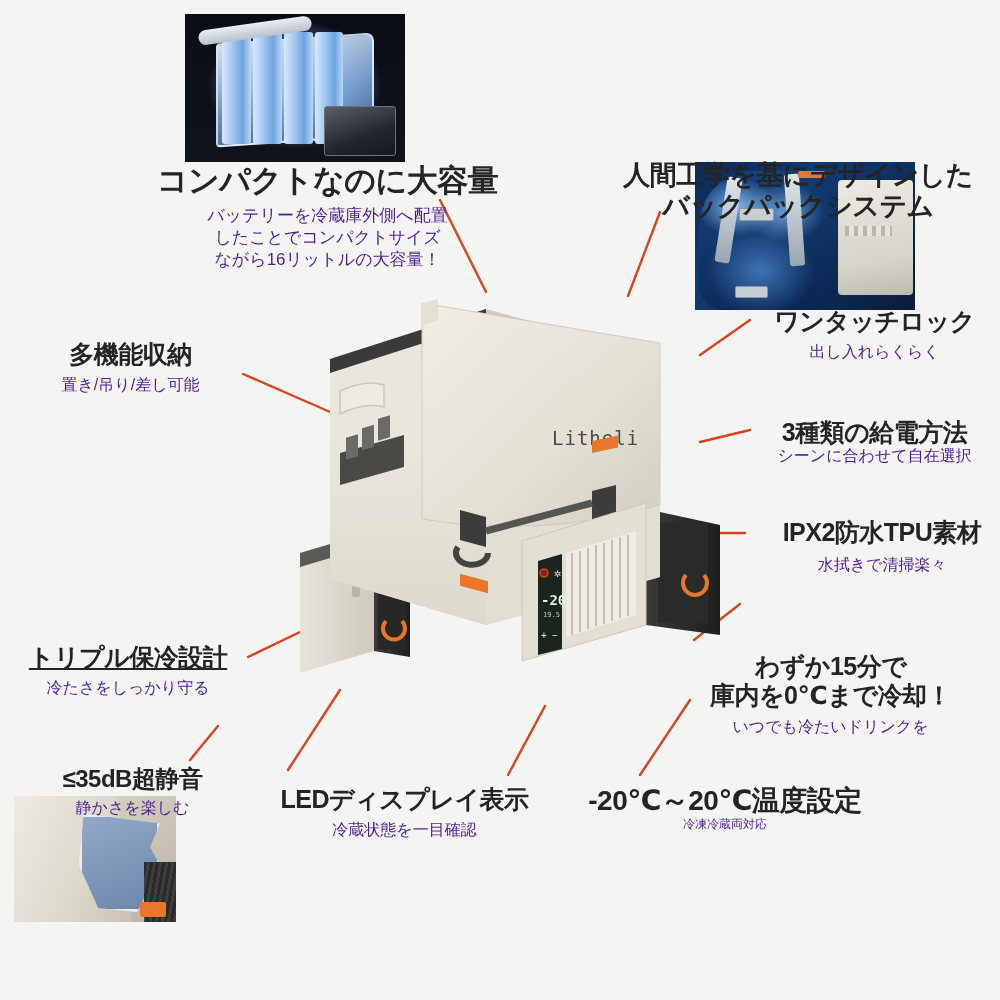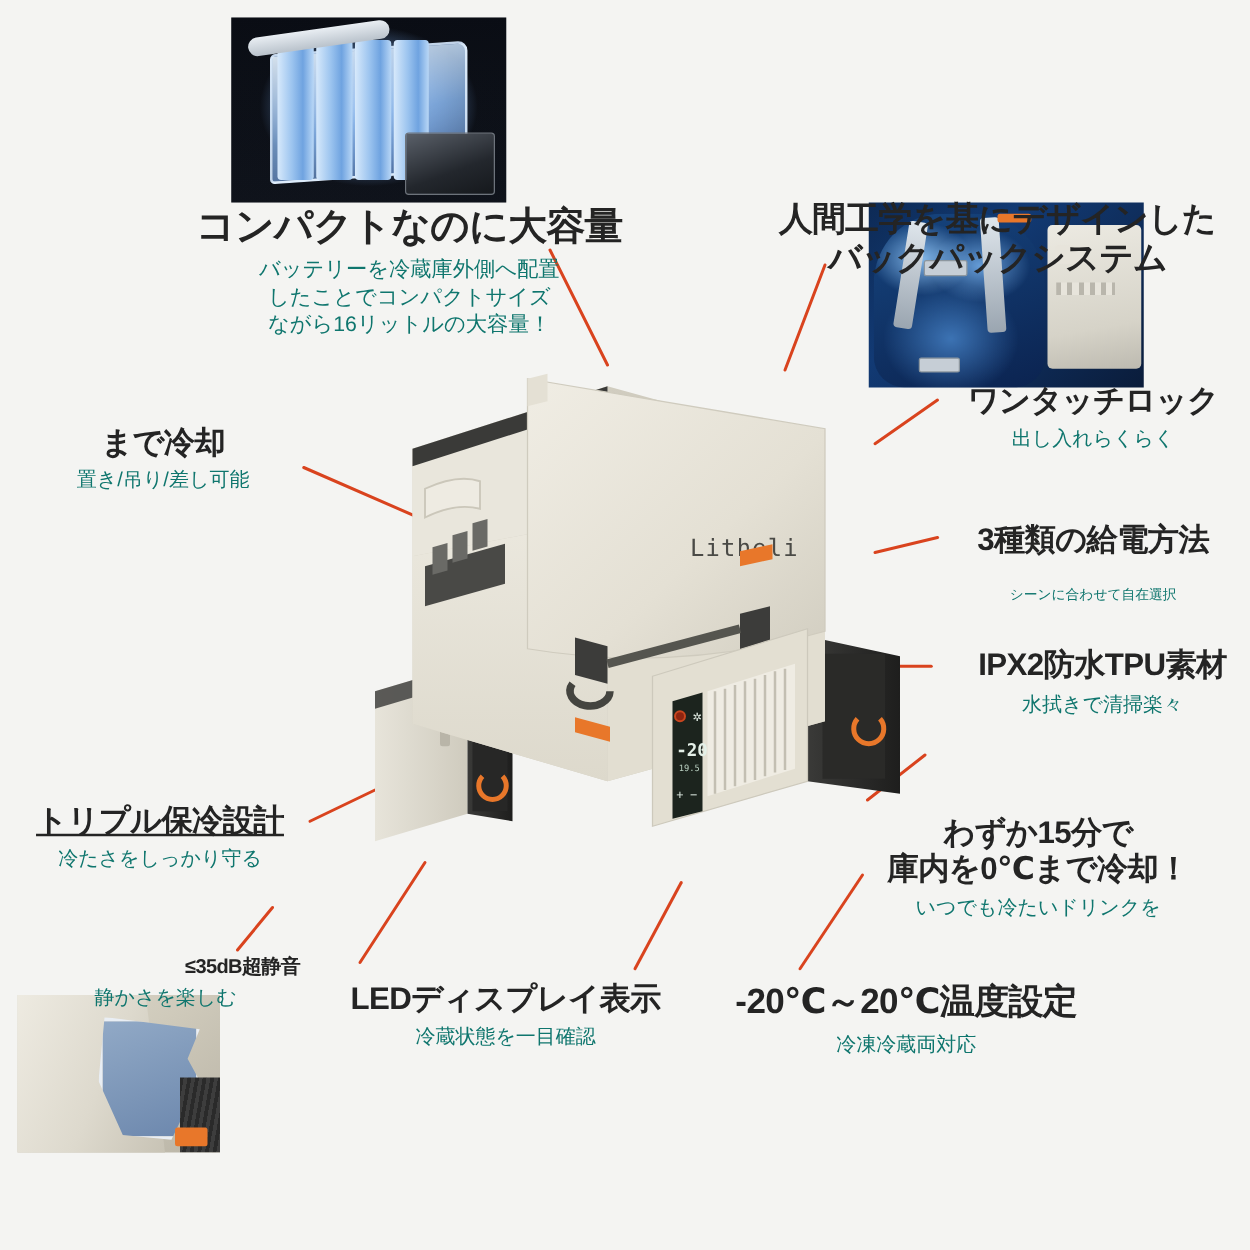--- a/index.html
+++ b/index.html
@@ -16,21 +16,21 @@
   
   .feat{ position:absolute; }
   .feat .ttl{
     font-weight:bold;
     color:#242424;
     letter-spacing:-0.5px;
     line-height:1.14;
     white-space:nowrap;
   }
   .feat .sub{
-    color:#0f766e;
+    color:#4c1d95;
     line-height:1.28;
     white-space:nowrap;
     font-weight:400;
   }
   .c{ text-align:center; }
 
   
   .lines{ position:absolute; inset:0; pointer-events:none; }
 
   
@@ -293,32 +293,32 @@
   </div>
 
   <div class="feat c" style="left:598px; top:160px; width:400px;">
     <div class="ttl" style="font-size:27px;">
       <div>人間工学を基にデザインした</div>
       <div>バックパックシステム</div>
     </div>
   </div>
 
   <div class="feat c" style="left:18px; top:340px; width:225px;">
-    <div class="ttl" style="font-size:25px;">まで冷却</div>
+    <div class="ttl" style="font-size:25px;">多機能収納</div>
     <div class="sub" style="font-size:16px; margin-top:6px;">置き/吊り/差し可能</div>
   </div>
 
   <div class="feat c" style="left:752px; top:307px; width:245px;">
     <div class="ttl" style="font-size:25px;">ワンタッチロック</div>
     <div class="sub" style="font-size:16px; margin-top:6px;">出し入れらくらく</div>
   </div>
 
   <div class="feat c" style="left:752px; top:418px; width:245px;">
     <div class="ttl" style="font-size:25px;">3種類の給電方法</div>
-    <div class="sub" style="font-size:11px; margin-top:22px;">シーンに合わせて自在選択</div>
+    <div class="sub" style="font-size:16px; margin-top:0;font-family:Liberation Mono, monospace;">シーンに合わせて自在選択</div>
   </div>
 
   <div class="feat c" style="left:757px; top:518px; width:250px;">
     <div class="ttl" style="font-size:25px;">IPX2防水TPU素材</div>
     <div class="sub" style="font-size:16px; margin-top:8px;">水拭きで清掃楽々</div>
   </div>
 
   <div class="feat c" style="left:8px; top:643px; width:240px;">
     <div class="ttl" style="font-size:25px;text-decoration:underline;">トリプル保冷設計</div>
     <div class="sub" style="font-size:16px; margin-top:6px;">冷たさをしっかり守る</div>
@@ -326,27 +326,27 @@
 
   <div class="feat c" style="left:668px; top:652px; width:325px;">
     <div class="ttl" style="font-size:25px;">
       <div>わずか15分で</div>
       <div>庫内を0℃まで冷却！</div>
     </div>
     <div class="sub" style="font-size:16px; margin-top:8px;">いつでも冷たいドリンクを</div>
   </div>
 
   <div class="feat c" style="left:25px; top:765px; width:215px;">
-    <div class="ttl" style="font-size:16px;text-align:right;">≤35dB超静音</div>
+    <div class="ttl" style="font-size:24px;">≤35dB超静音</div>
     <div class="sub" style="font-size:16px; margin-top:6px;">静かさを楽しむ</div>
   </div>
 
   <div class="feat c" style="left:252px; top:785px; width:305px;">
     <div class="ttl" style="font-size:25px;">LEDディスプレイ表示</div>
     <div class="sub" style="font-size:16px; margin-top:6px;">冷蔵状態を一目確認</div>
   </div>
 
   <div class="feat c" style="left:580px; top:785px; width:290px;">
     <div class="ttl" style="font-size:28px;">-20℃～20℃温度設定</div>
-    <div class="sub" style="font-size:16px; margin-top:10px;">冷凍冷蔵両対応</div>
+    <div class="sub" style="font-size:12px; margin-top:0;">冷凍冷蔵両対応</div>
   </div>
 
 </div>
 
 </body></html>

